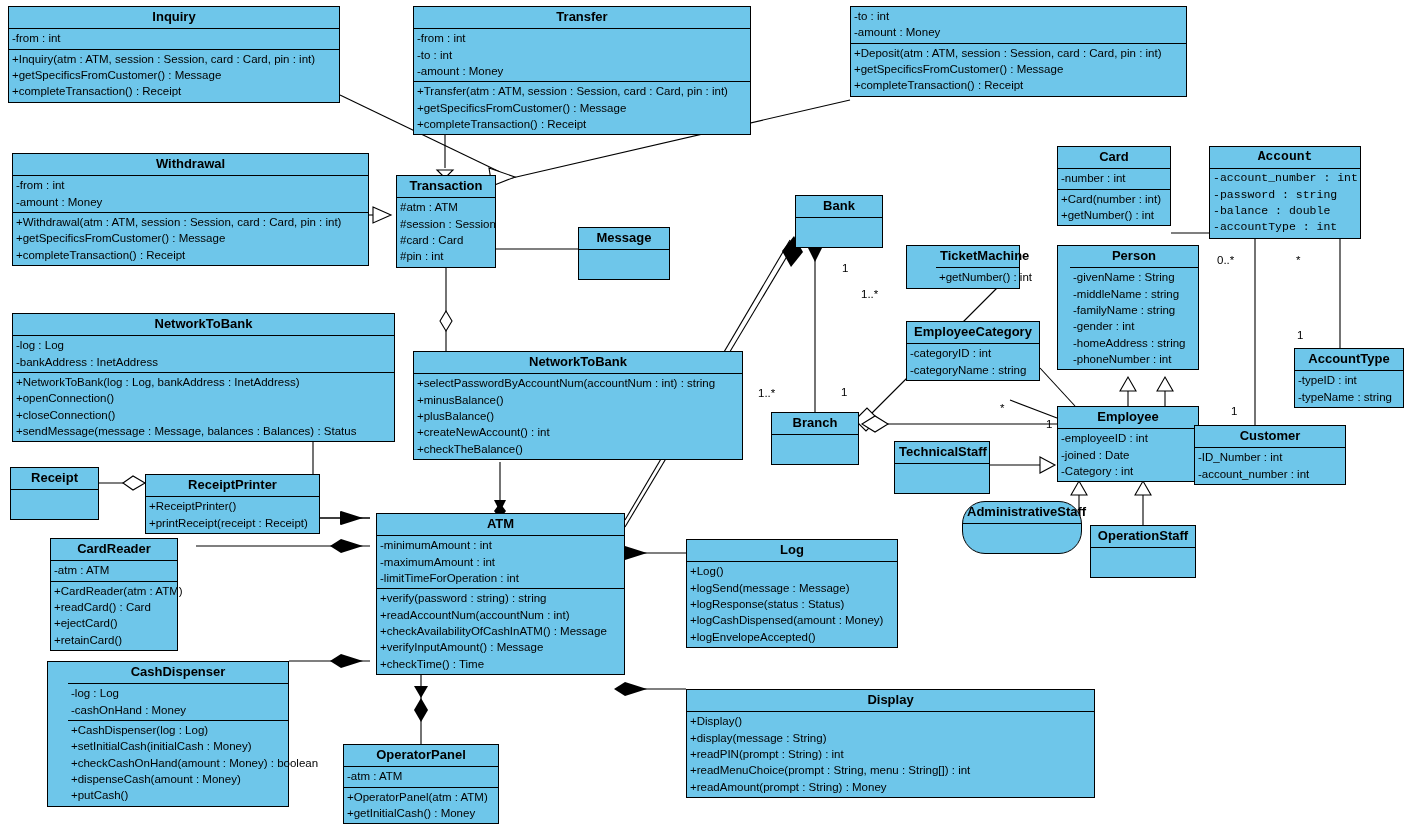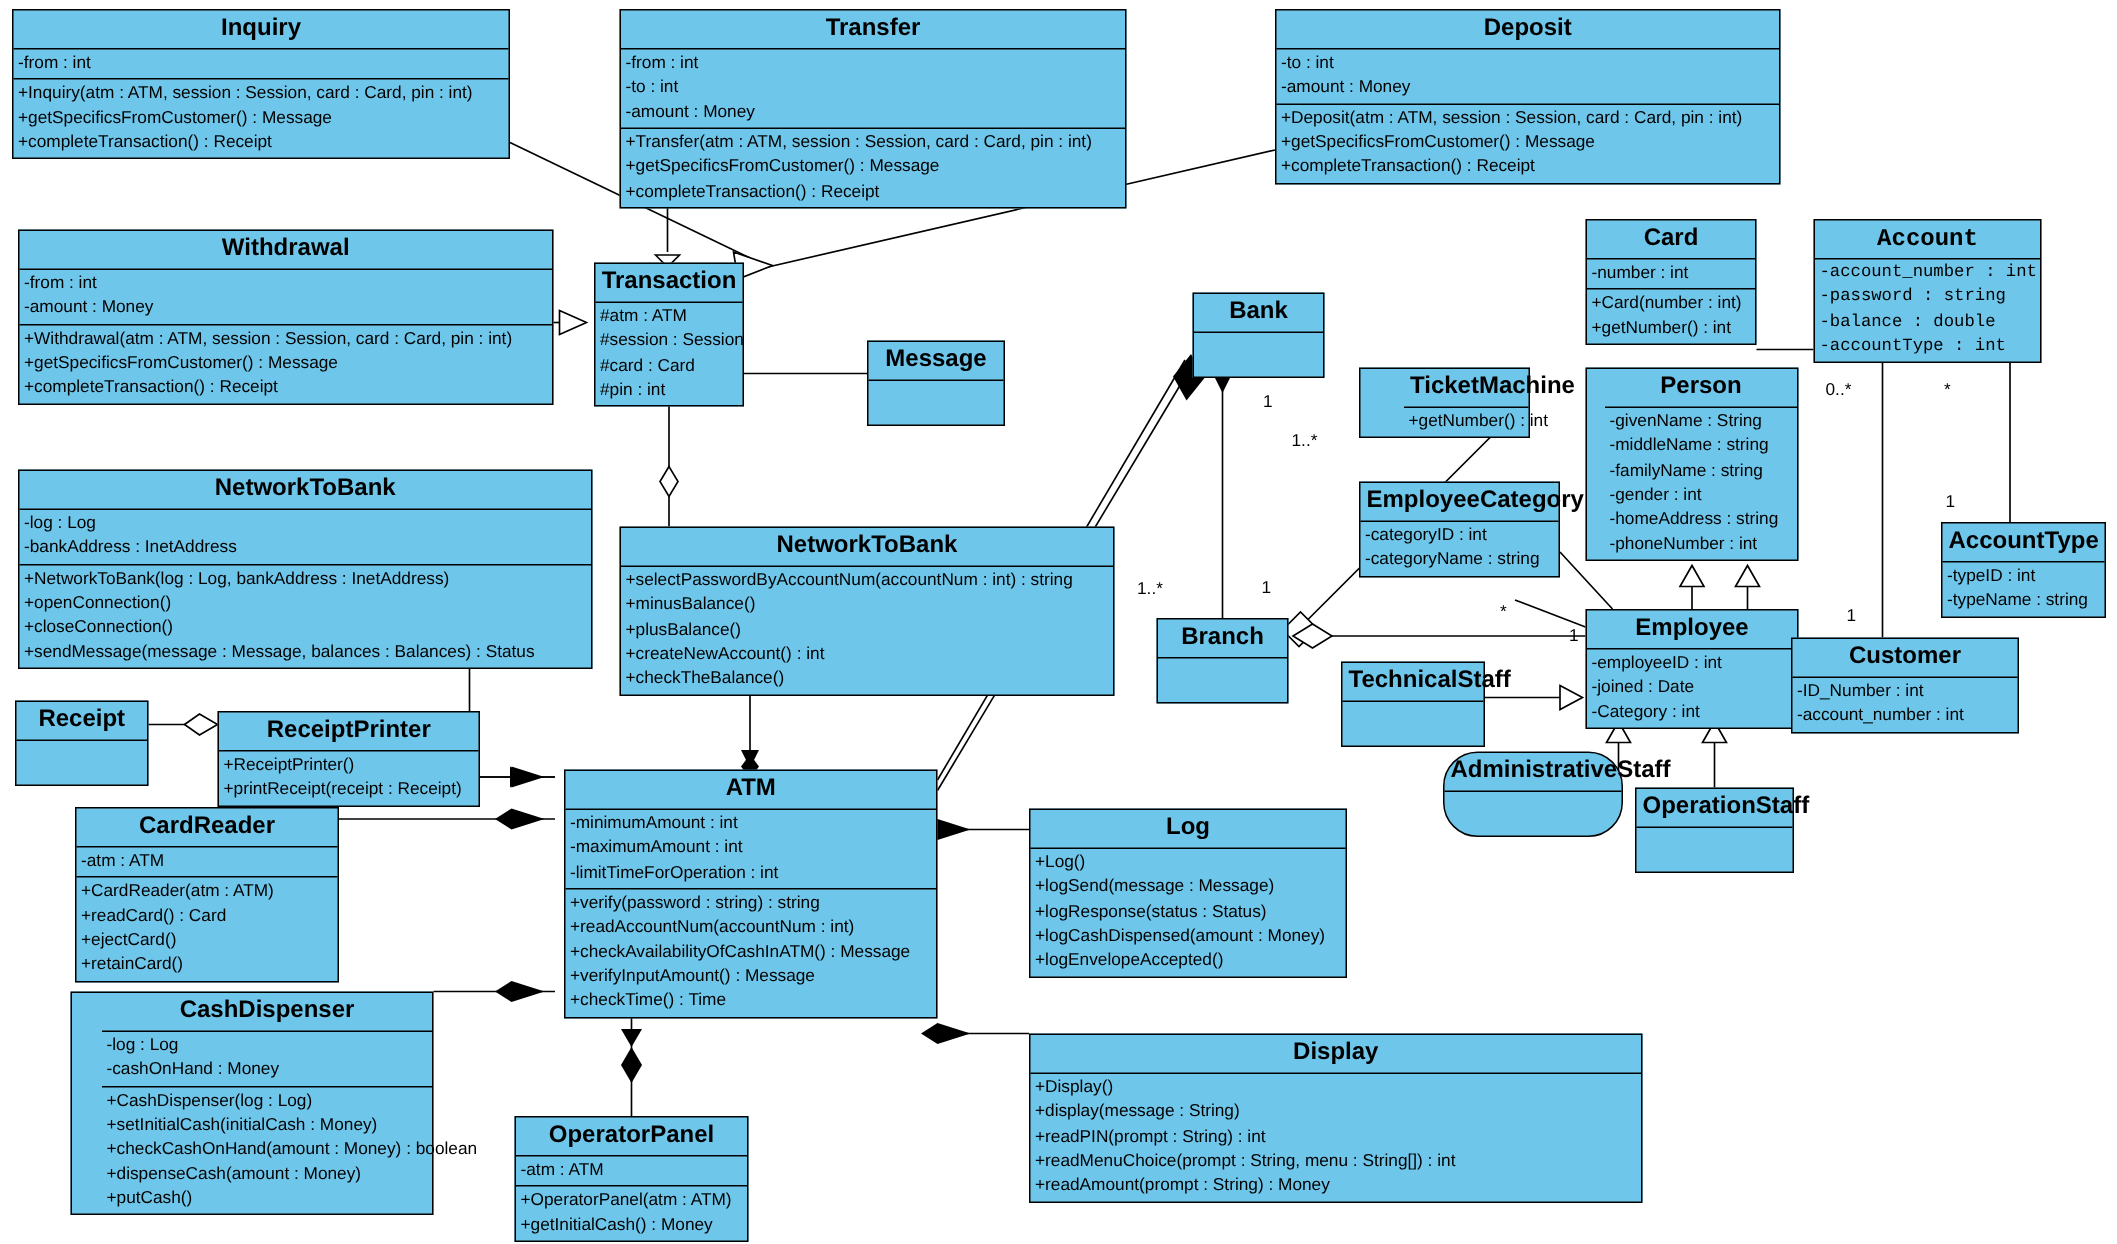--- a/index.html
+++ b/index.html
@@ -26,21 +26,21 @@
   .uml-class {
     position: absolute;
     box-sizing: border-box;
     border: 1px solid #000000;
     background: #6ec6ea;
     z-index: 5;
   }
   .uml-name {
     text-align: center;
     font-weight: bold;
-    font-size: 16px;
+    font-size: 13px;
     line-height: 1.25;
     color: #000000;
     padding: 2px 4px 3px 4px;
     border-bottom: 1px solid #000000;
     white-space: normal;
   }
   .uml-compartment {
     border-bottom: 1px solid #000000;
     padding: 1px 0 2px 0;
   }
@@ -186,21 +186,20 @@
           <div class="uml-row">-to : int</div>
           <div class="uml-row">-amount : Money</div>
         </div>
         <div class="uml-compartment last">
           <div class="uml-row">+Transfer(atm : ATM, session : Session, card : Card, pin : int)</div>
           <div class="uml-row">+getSpecificsFromCustomer() : Message</div>
           <div class="uml-row">+completeTransaction() : Receipt</div>
         </div>
       </div>
       <div class="uml-class" style="left: 850px; top: 6px; width: 337px;">
-        <div class="uml-name">Deposit</div>
         <div class="uml-compartment">
           <div class="uml-row">-to : int</div>
           <div class="uml-row">-amount : Money</div>
         </div>
         <div class="uml-compartment last">
           <div class="uml-row">+Deposit(atm : ATM, session : Session, card : Card, pin : int)</div>
           <div class="uml-row">+getSpecificsFromCustomer() : Message</div>
           <div class="uml-row">+completeTransaction() : Receipt</div>
         </div>
       </div>
@@ -341,21 +340,21 @@
         <div class="uml-name">Receipt</div>
         <div class="uml-compartment last empty"></div>
       </div>
       <div class="uml-class" style="left: 145px; top: 474px; width: 175px;">
         <div class="uml-name">ReceiptPrinter</div>
         <div class="uml-compartment last">
           <div class="uml-row">+ReceiptPrinter()</div>
           <div class="uml-row">+printReceipt(receipt : Receipt)</div>
         </div>
       </div>
-      <div class="uml-class" style="left: 50px; top: 538px; width: 176px;">
+      <div class="uml-class" style="left: 50px; top: 538px; width: 128px;">
         <div class="uml-name">CardReader</div>
         <div class="uml-compartment">
           <div class="uml-row">-atm : ATM</div>
         </div>
         <div class="uml-compartment last">
           <div class="uml-row">+CardReader(atm : ATM)</div>
           <div class="uml-row">+readCard() : Card</div>
           <div class="uml-row">+ejectCard()</div>
           <div class="uml-row">+retainCard()</div>
         </div>

